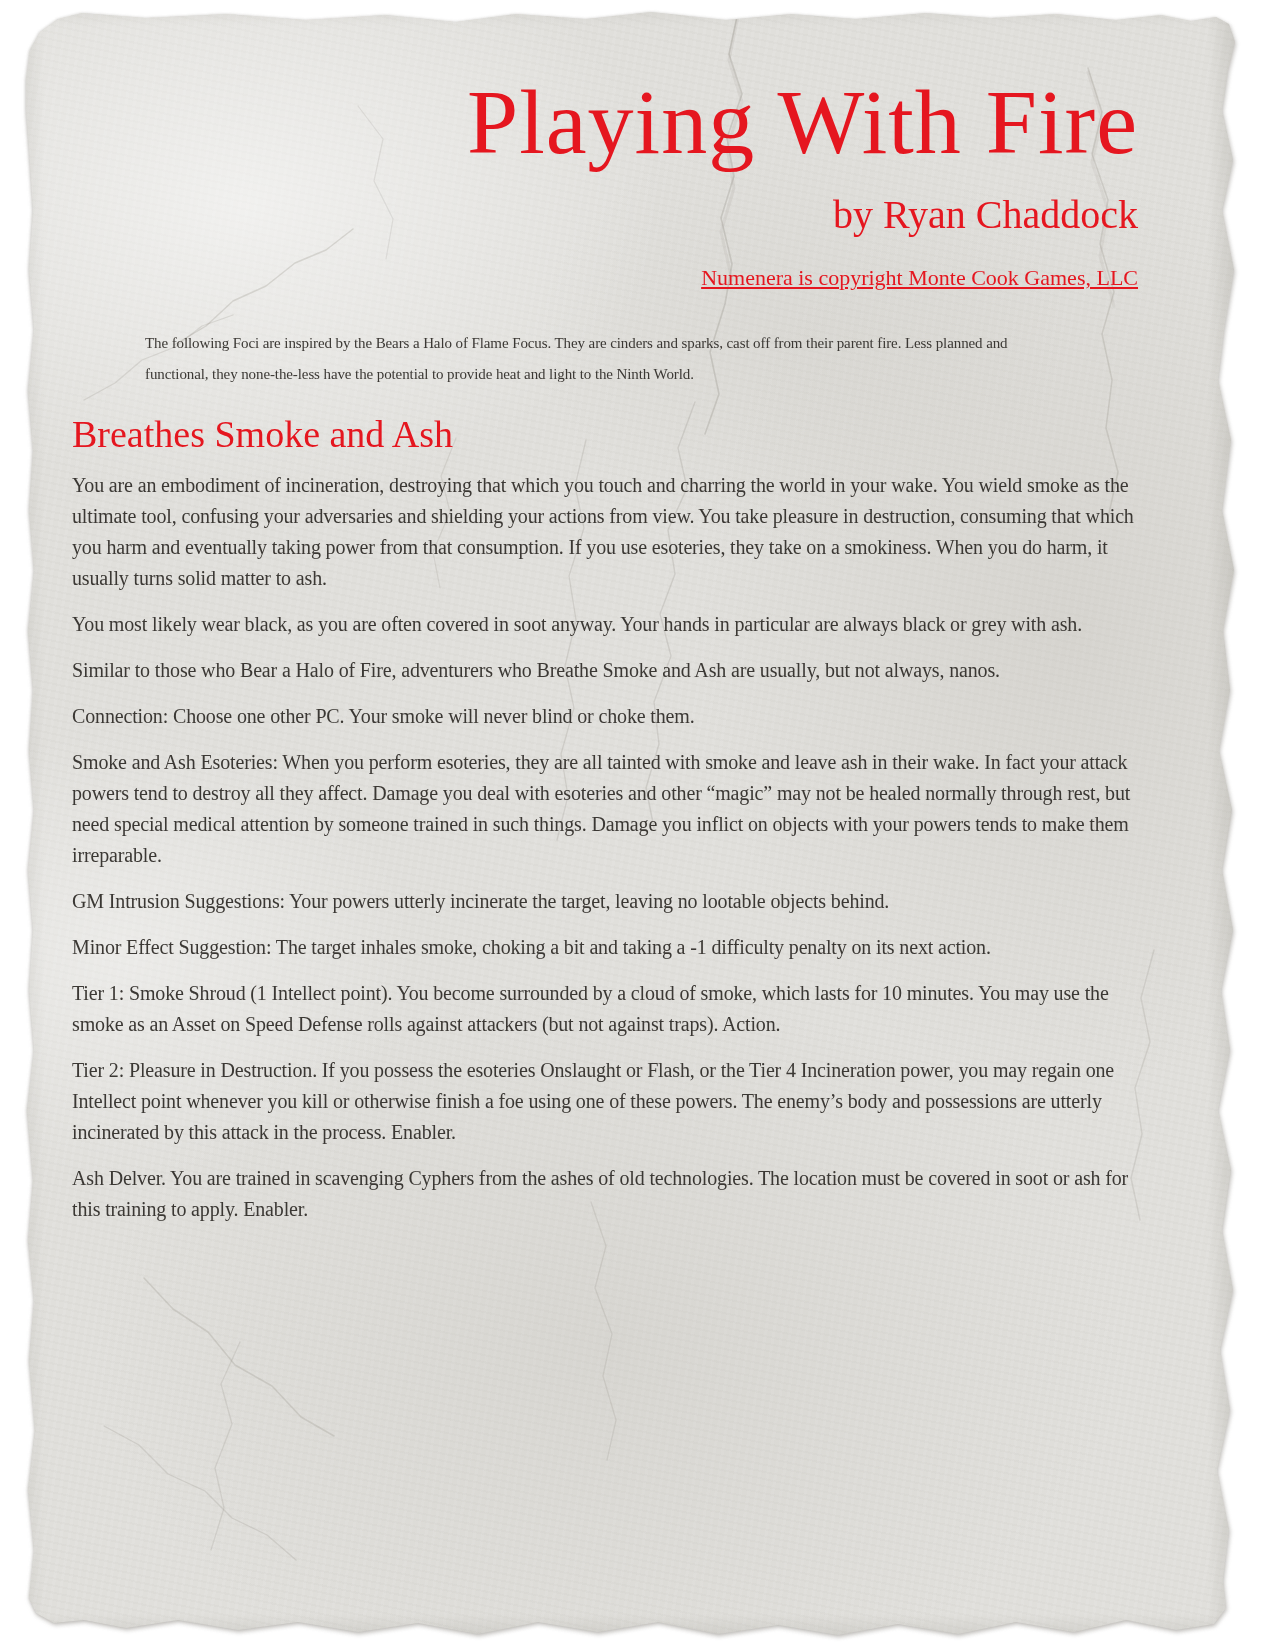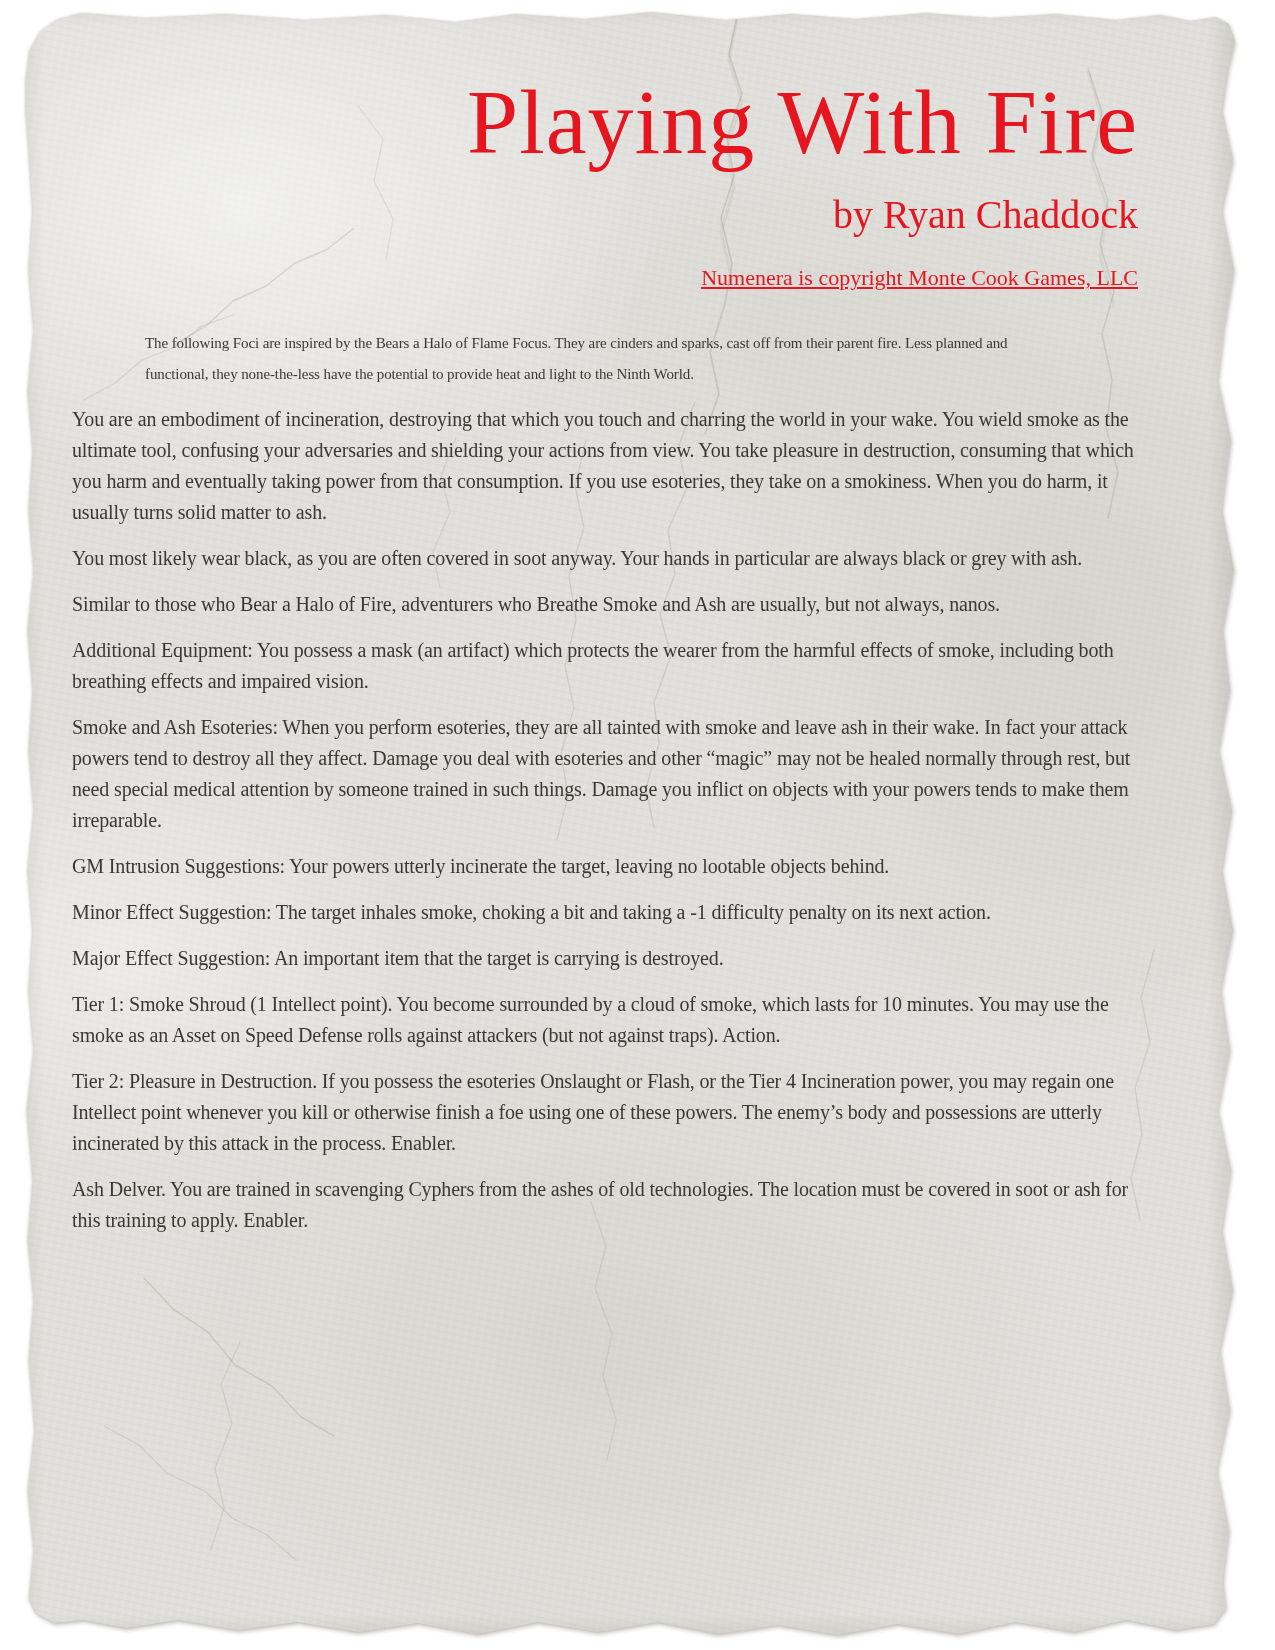--- a/index.html
+++ b/index.html
@@ -93,28 +93,28 @@
         <path stroke-opacity=".14" stroke-width="3" d="M712,6 l-9,44 l13,42 l-15,46 l7,40 l-13,44 l11,48"></path>
         <path stroke-opacity=".12" stroke-width="3" d="M1062,62 l14,46 l-10,44 l16,48 l-8,46 l14,50"></path>
       </g>
     </svg>
 
     <div class="content">
       <h1 class="title">Playing With Fire</h1>
       <div class="byline">by Ryan Chaddock</div>
       <div class="copyright">Numenera is copyright Monte Cook Games, LLC</div>
       <p class="intro">The following Foci are inspired by the Bears a Halo of Flame Focus.  They are cinders and sparks, cast off from their parent fire.  Less planned and functional, they none-the-less have the potential to provide heat and light to the Ninth World.</p>
+      <h2 class="section-heading">Breathes Smoke and Ash</h2>
       <div class="body-col">
         <p>You are an embodiment of incineration, destroying that which you touch and charring the world in your wake.  You wield smoke as the ultimate tool, confusing your adversaries and shielding your actions from view.  You take pleasure in destruction, consuming that which you harm and eventually taking power from that consumption.  If you use esoteries, they take on a smokiness.  When you do harm, it usually turns solid matter to ash.</p>
         <p>You most likely wear black, as you are often covered in soot anyway.  Your hands in particular are always black or grey with ash.</p>
         <p>Similar to those who Bear a Halo of Fire, adventurers who Breathe Smoke and Ash are usually, but not always, nanos.</p>
-        <p>Additional Equipment:  You possess a mask (an artifact) which protects the wearer from the harmful effects of smoke, including both breathing effects and impaired vision.</p>
+        <p>Connection:  Choose one other PC.  Your smoke will never blind or choke them.</p>
         <p>Smoke and Ash Esoteries:  When you perform esoteries, they are all tainted with smoke and leave ash in their wake.  In fact your attack powers tend to destroy all they affect.  Damage you deal with esoteries and other “magic” may not be healed normally through rest, but need special medical attention by someone trained in such things.   Damage you inflict on objects with your powers tends to make them irreparable.</p>
         <p>GM Intrusion Suggestions:  Your powers utterly incinerate the target, leaving no lootable objects behind.</p>
         <p>Minor Effect Suggestion:  The target inhales smoke, choking a bit and taking a -1 difficulty penalty on its next action.</p>
-        <p>Major Effect Suggestion: An important item that the target is carrying is destroyed.</p>
         <p>Tier 1: Smoke Shroud (1 Intellect point).  You become surrounded by a cloud of smoke, which lasts for 10 minutes.  You may use the smoke as an Asset on Speed Defense rolls against attackers (but not against traps).  Action.</p>
         <p>Tier 2: Pleasure in Destruction.  If you possess the esoteries Onslaught or Flash, or the Tier 4 Incineration power, you may regain one Intellect point whenever you kill or otherwise finish a foe using one of these powers.  The enemy’s body and possessions are utterly incinerated by this attack in the process.  Enabler.</p>
         <p>Ash Delver.  You are trained in scavenging Cyphers from the ashes of old technologies.  The location must be covered in soot or ash for this training to apply. Enabler.</p>
       </div>
     </div>
   </div>
 </div>
 
 </body></html>

